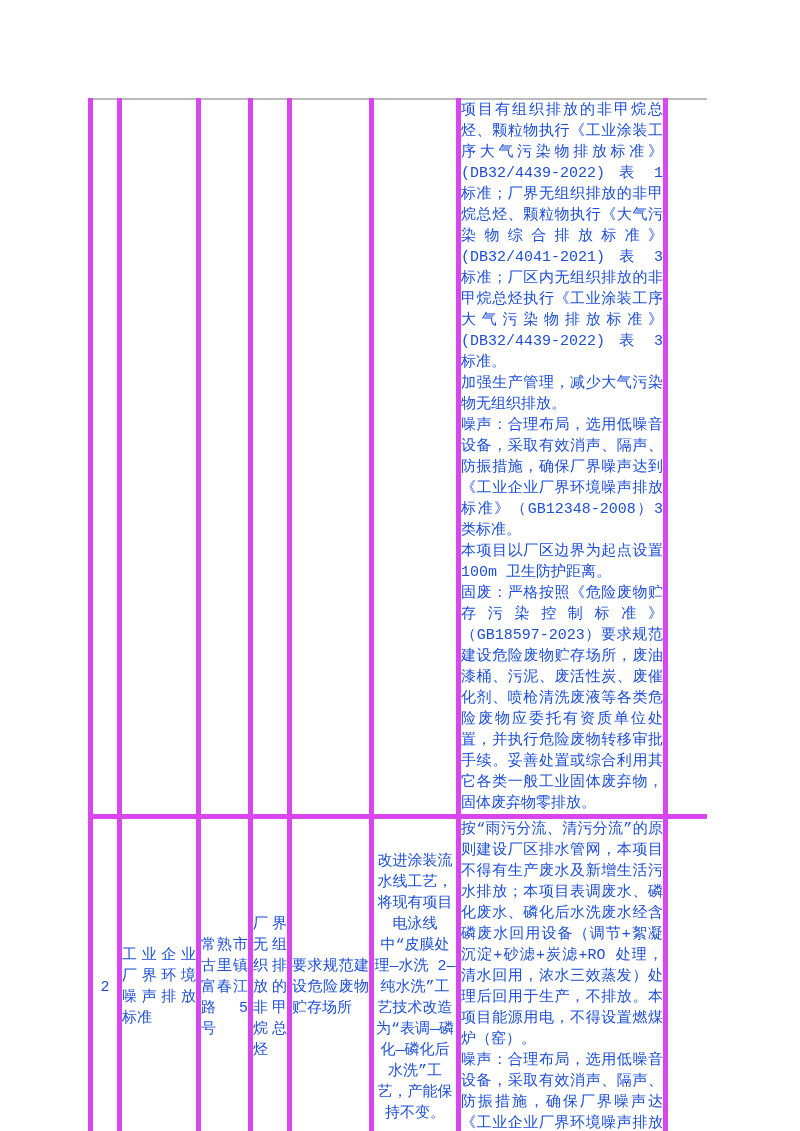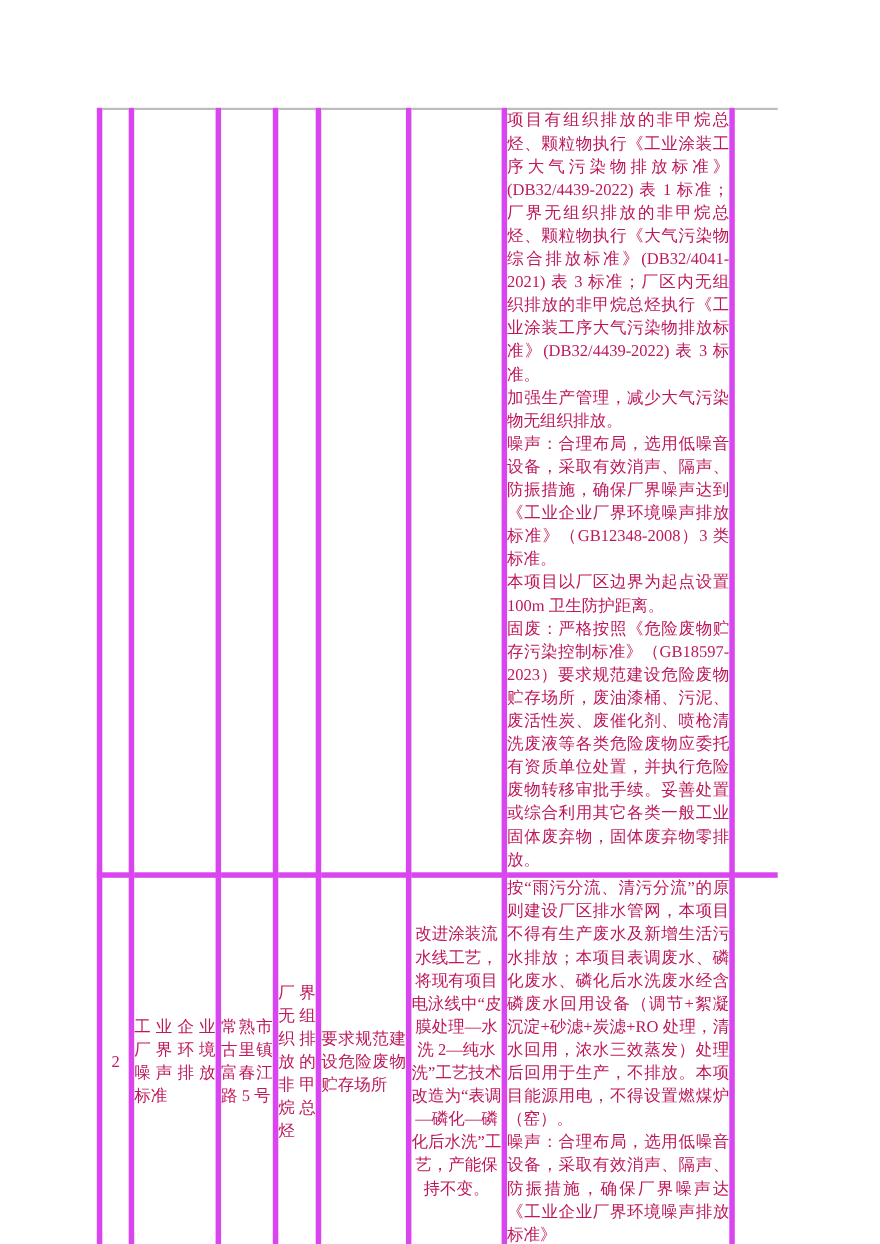--- a/index.html
+++ b/index.html
@@ -6,22 +6,22 @@
     margin: 0;
     padding: 0;
     background: #ffffff;
   }
   .page {
     position: relative;
     width: 707px;
     height: 1131px;
     background: #ffffff;
     overflow: hidden;
-    font-family: Liberation Serif, serif;
-    color: #be185d;
+    font-family: Liberation Mono, monospace;
+    color: #1d4ed8;
   }
   table.approval {
     position: absolute;
     left: 88px;
     top: 98px;
     width: 624px;
     border-collapse: collapse;
     table-layout: fixed;
   }
   table.approval td {

